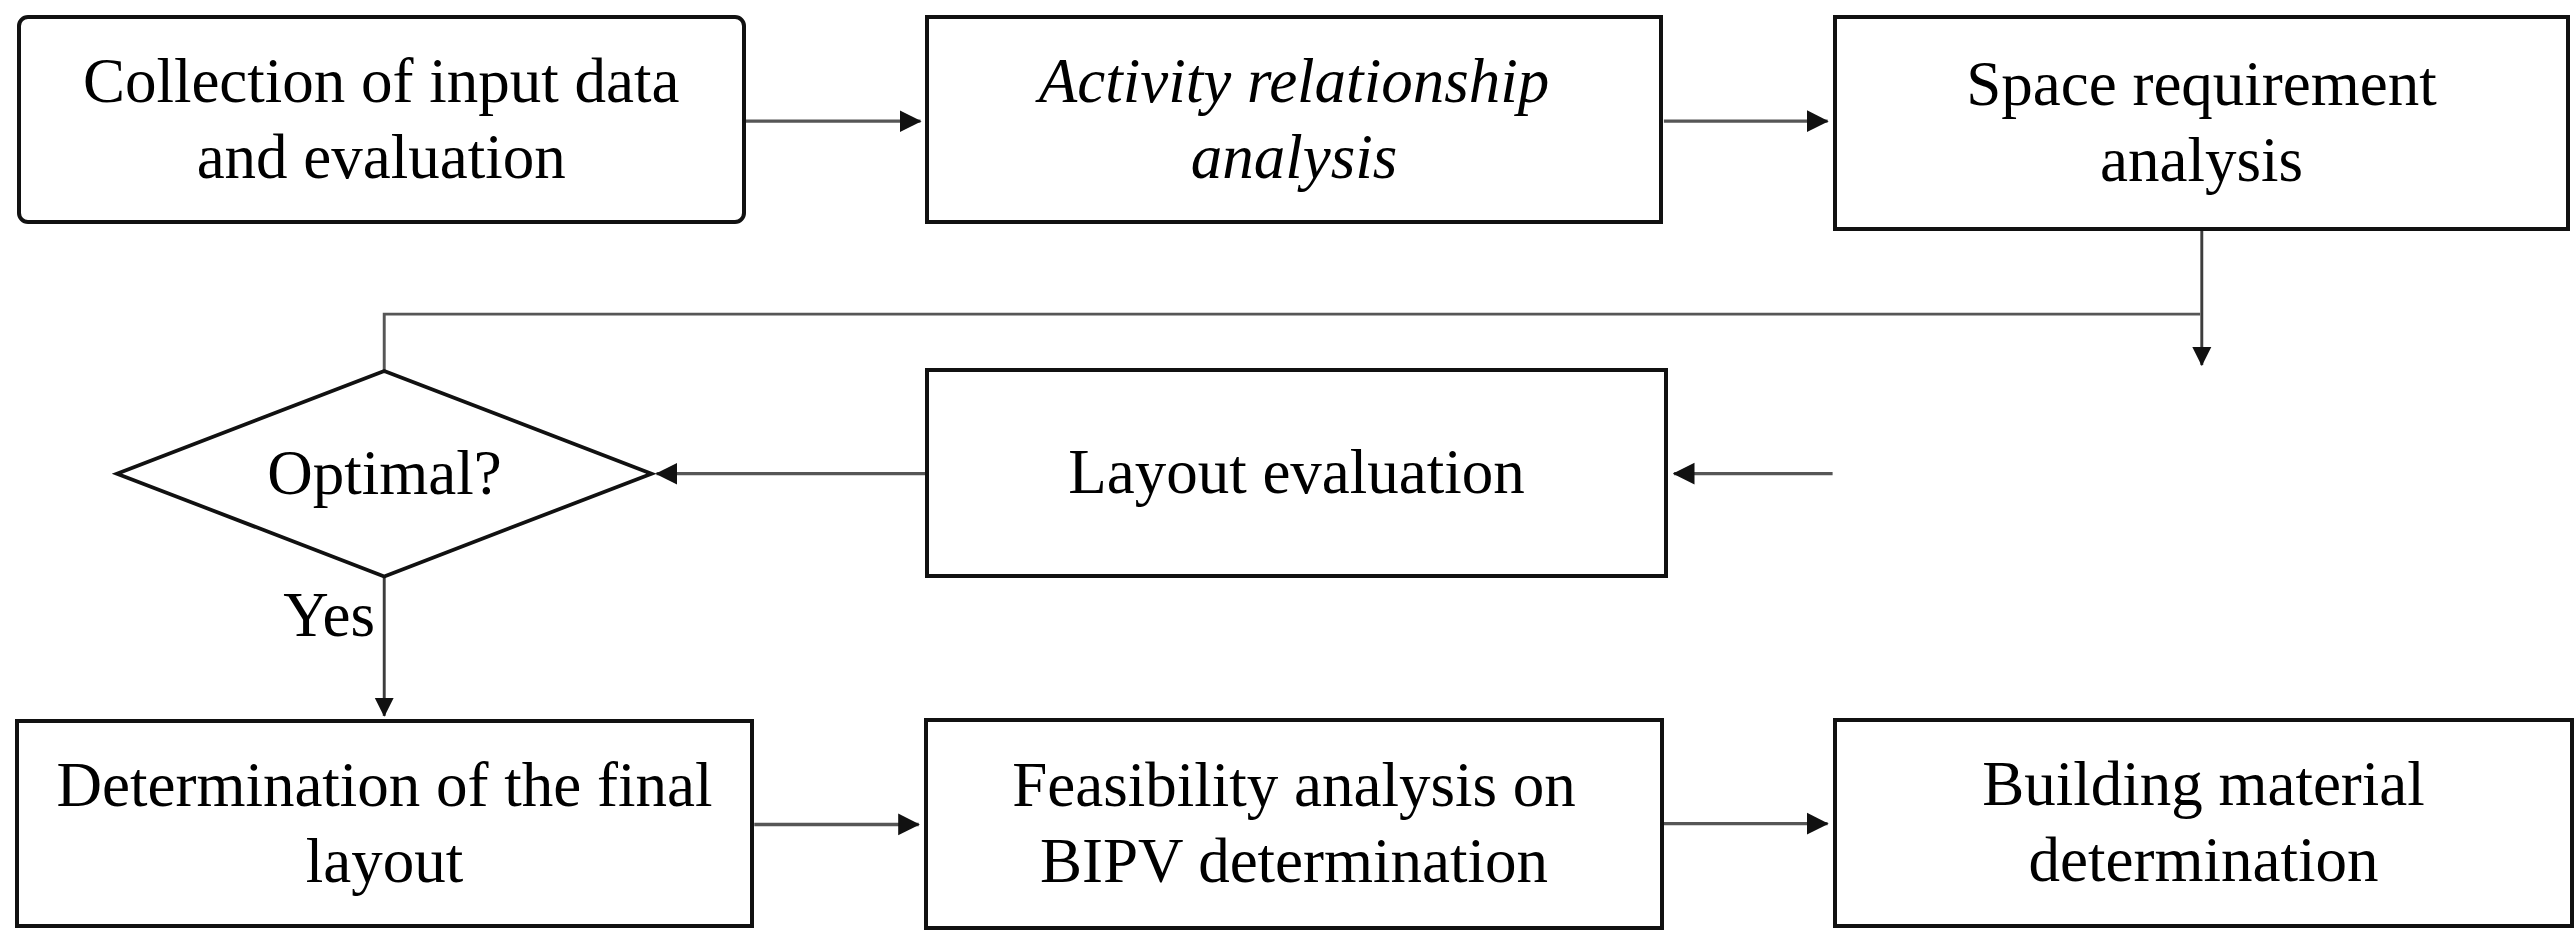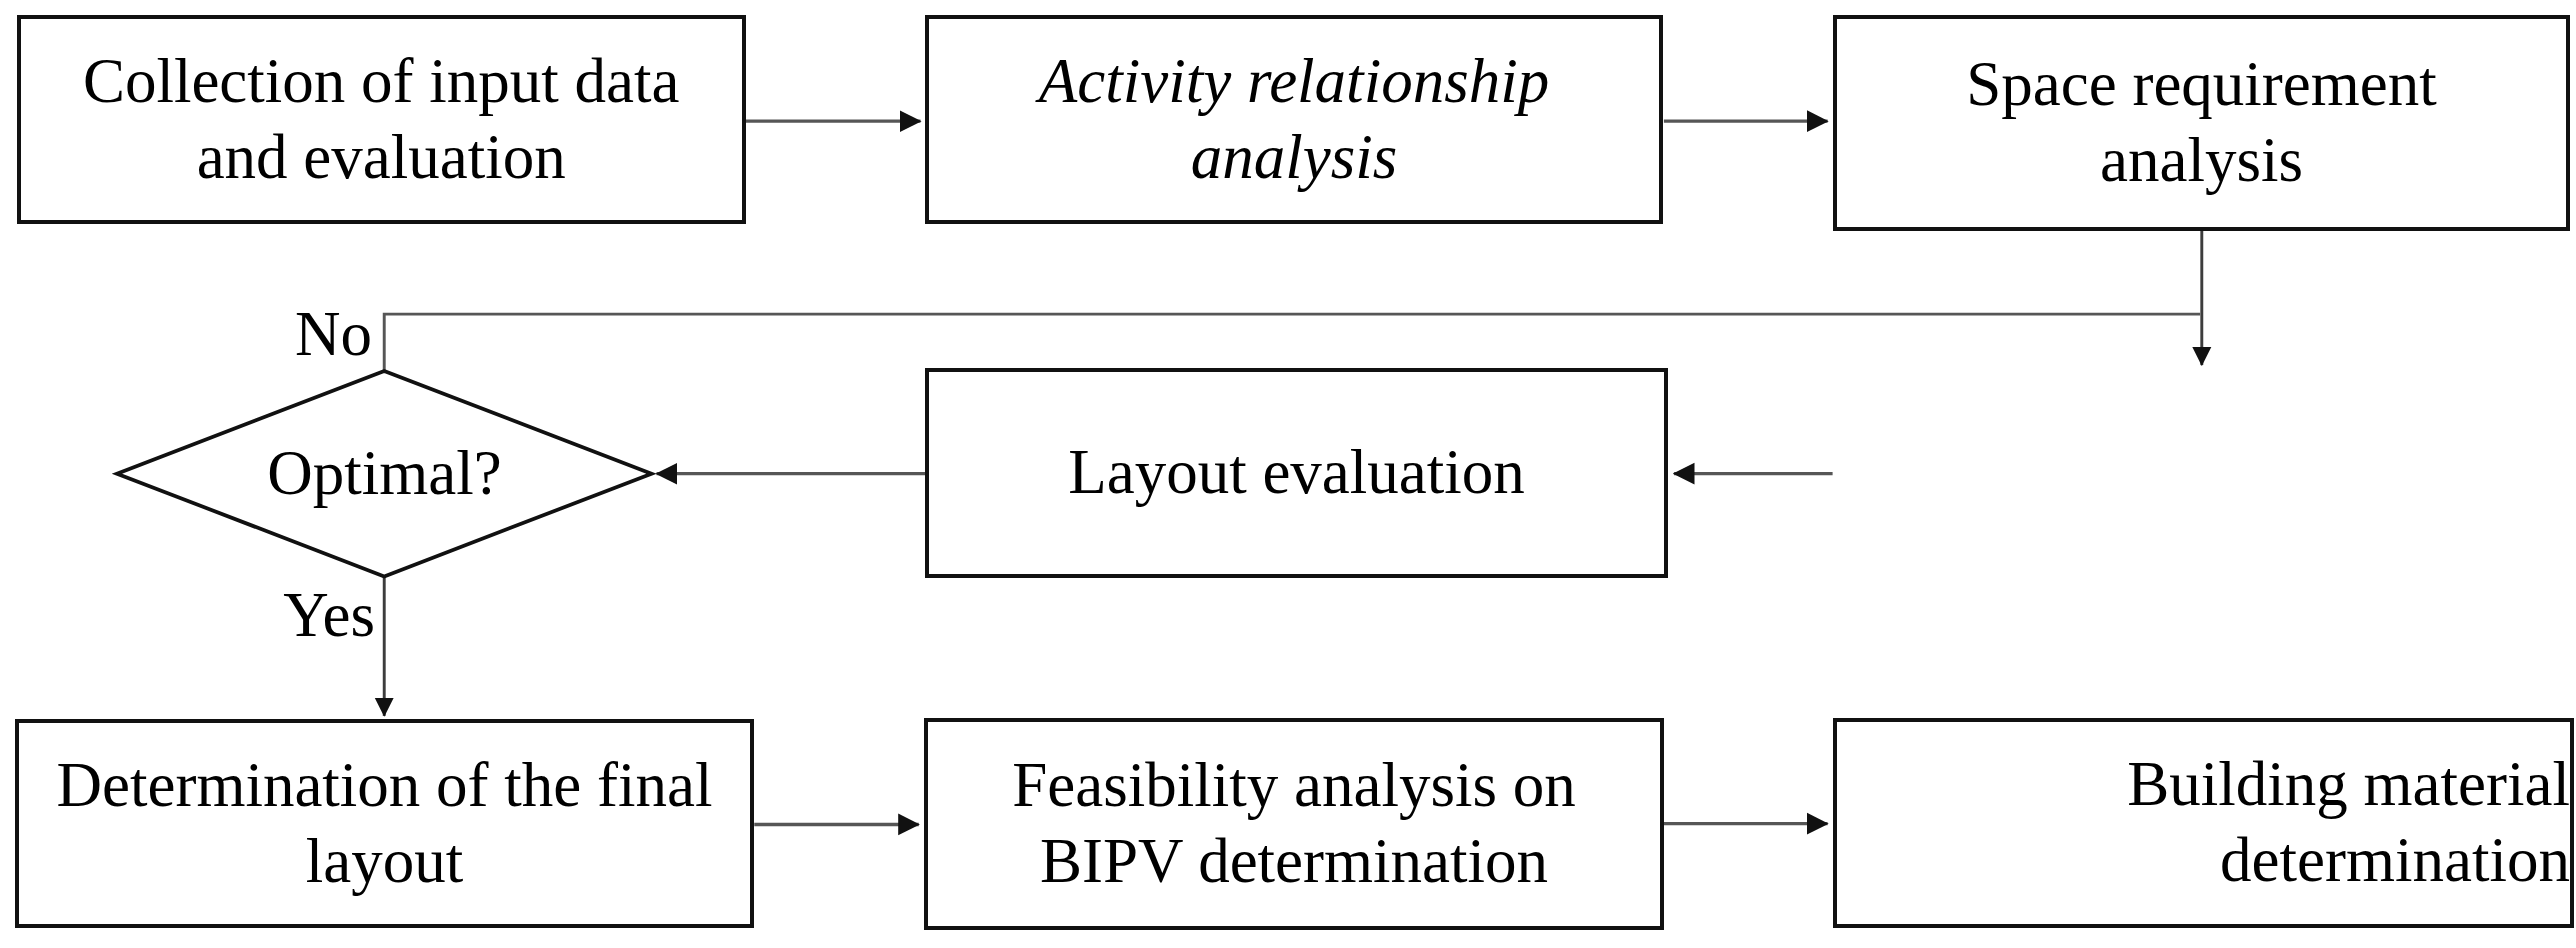--- a/index.html
+++ b/index.html
@@ -37,28 +37,28 @@
     line-height: 1.2;
     white-space: nowrap;
   }
   .decision-label {
     position: absolute;
     font-size: 63px;
     line-height: 1.2;
     text-align: center;
   }
   
-  #box-collection   { left: 16.7px;   top: 15px;  width: 729px; height: 209px; }
+  #box-collection   { left: 16.7px;   top: 15px;  width: 729px; height: 209px; border-radius: 11px; }
   #box-activity     { left: 925px; top: 15px;  width: 738px; height: 209px; font-style: italic; }
   #box-space        { left: 1833px; top: 15px;  width: 737px; height: 216px; }
   #box-evaluation   { left: 925px; top: 368px; width: 743px; height: 210px; }
   #box-alternative  { left: 1833px; top: 368px; width: 737px; height: 210px; }
   #box-final        { left: 15px;   top: 719px; width: 739px; height: 209px; }
   #box-feasibility  { left: 924px; top: 718px; width: 740px; height: 212px; }
-  #box-material     { left: 1833px; top: 718px; width: 741px; height: 210px; align-items: flex-end; }
+  #box-material     { left: 1833px; top: 718px; width: 741px; height: 210px; }
   #label-optimal    { left: 134px;  top: 436px; width: 501px; }
   #label-no         { left: 205px;  top: 297px; width: 167px; text-align: right; }
   #label-yes        { left: 208px;  top: 578px; width: 167px; text-align: right; }
 </style>
 </head>
 <body>
 
 <div class="canvas">
 
   <svg class="wires" viewBox="0 0 3084 1136" xmlns="http://www.w3.org/2000/svg">
@@ -115,17 +115,16 @@
     <span>Feasibility analysis on</span>
     <span>BIPV determination</span>
   </div>
 
   <div class="node" id="box-material">
     <span>Building material</span>
     <span>determination</span>
   </div>
 
   <div class="decision-label" id="label-optimal">Optimal?</div>
-  <div class="edge-label" id="label-no">No</div>
   <div class="edge-label" id="label-yes">Yes</div>
 
 </div>
 
 
 </body></html>

